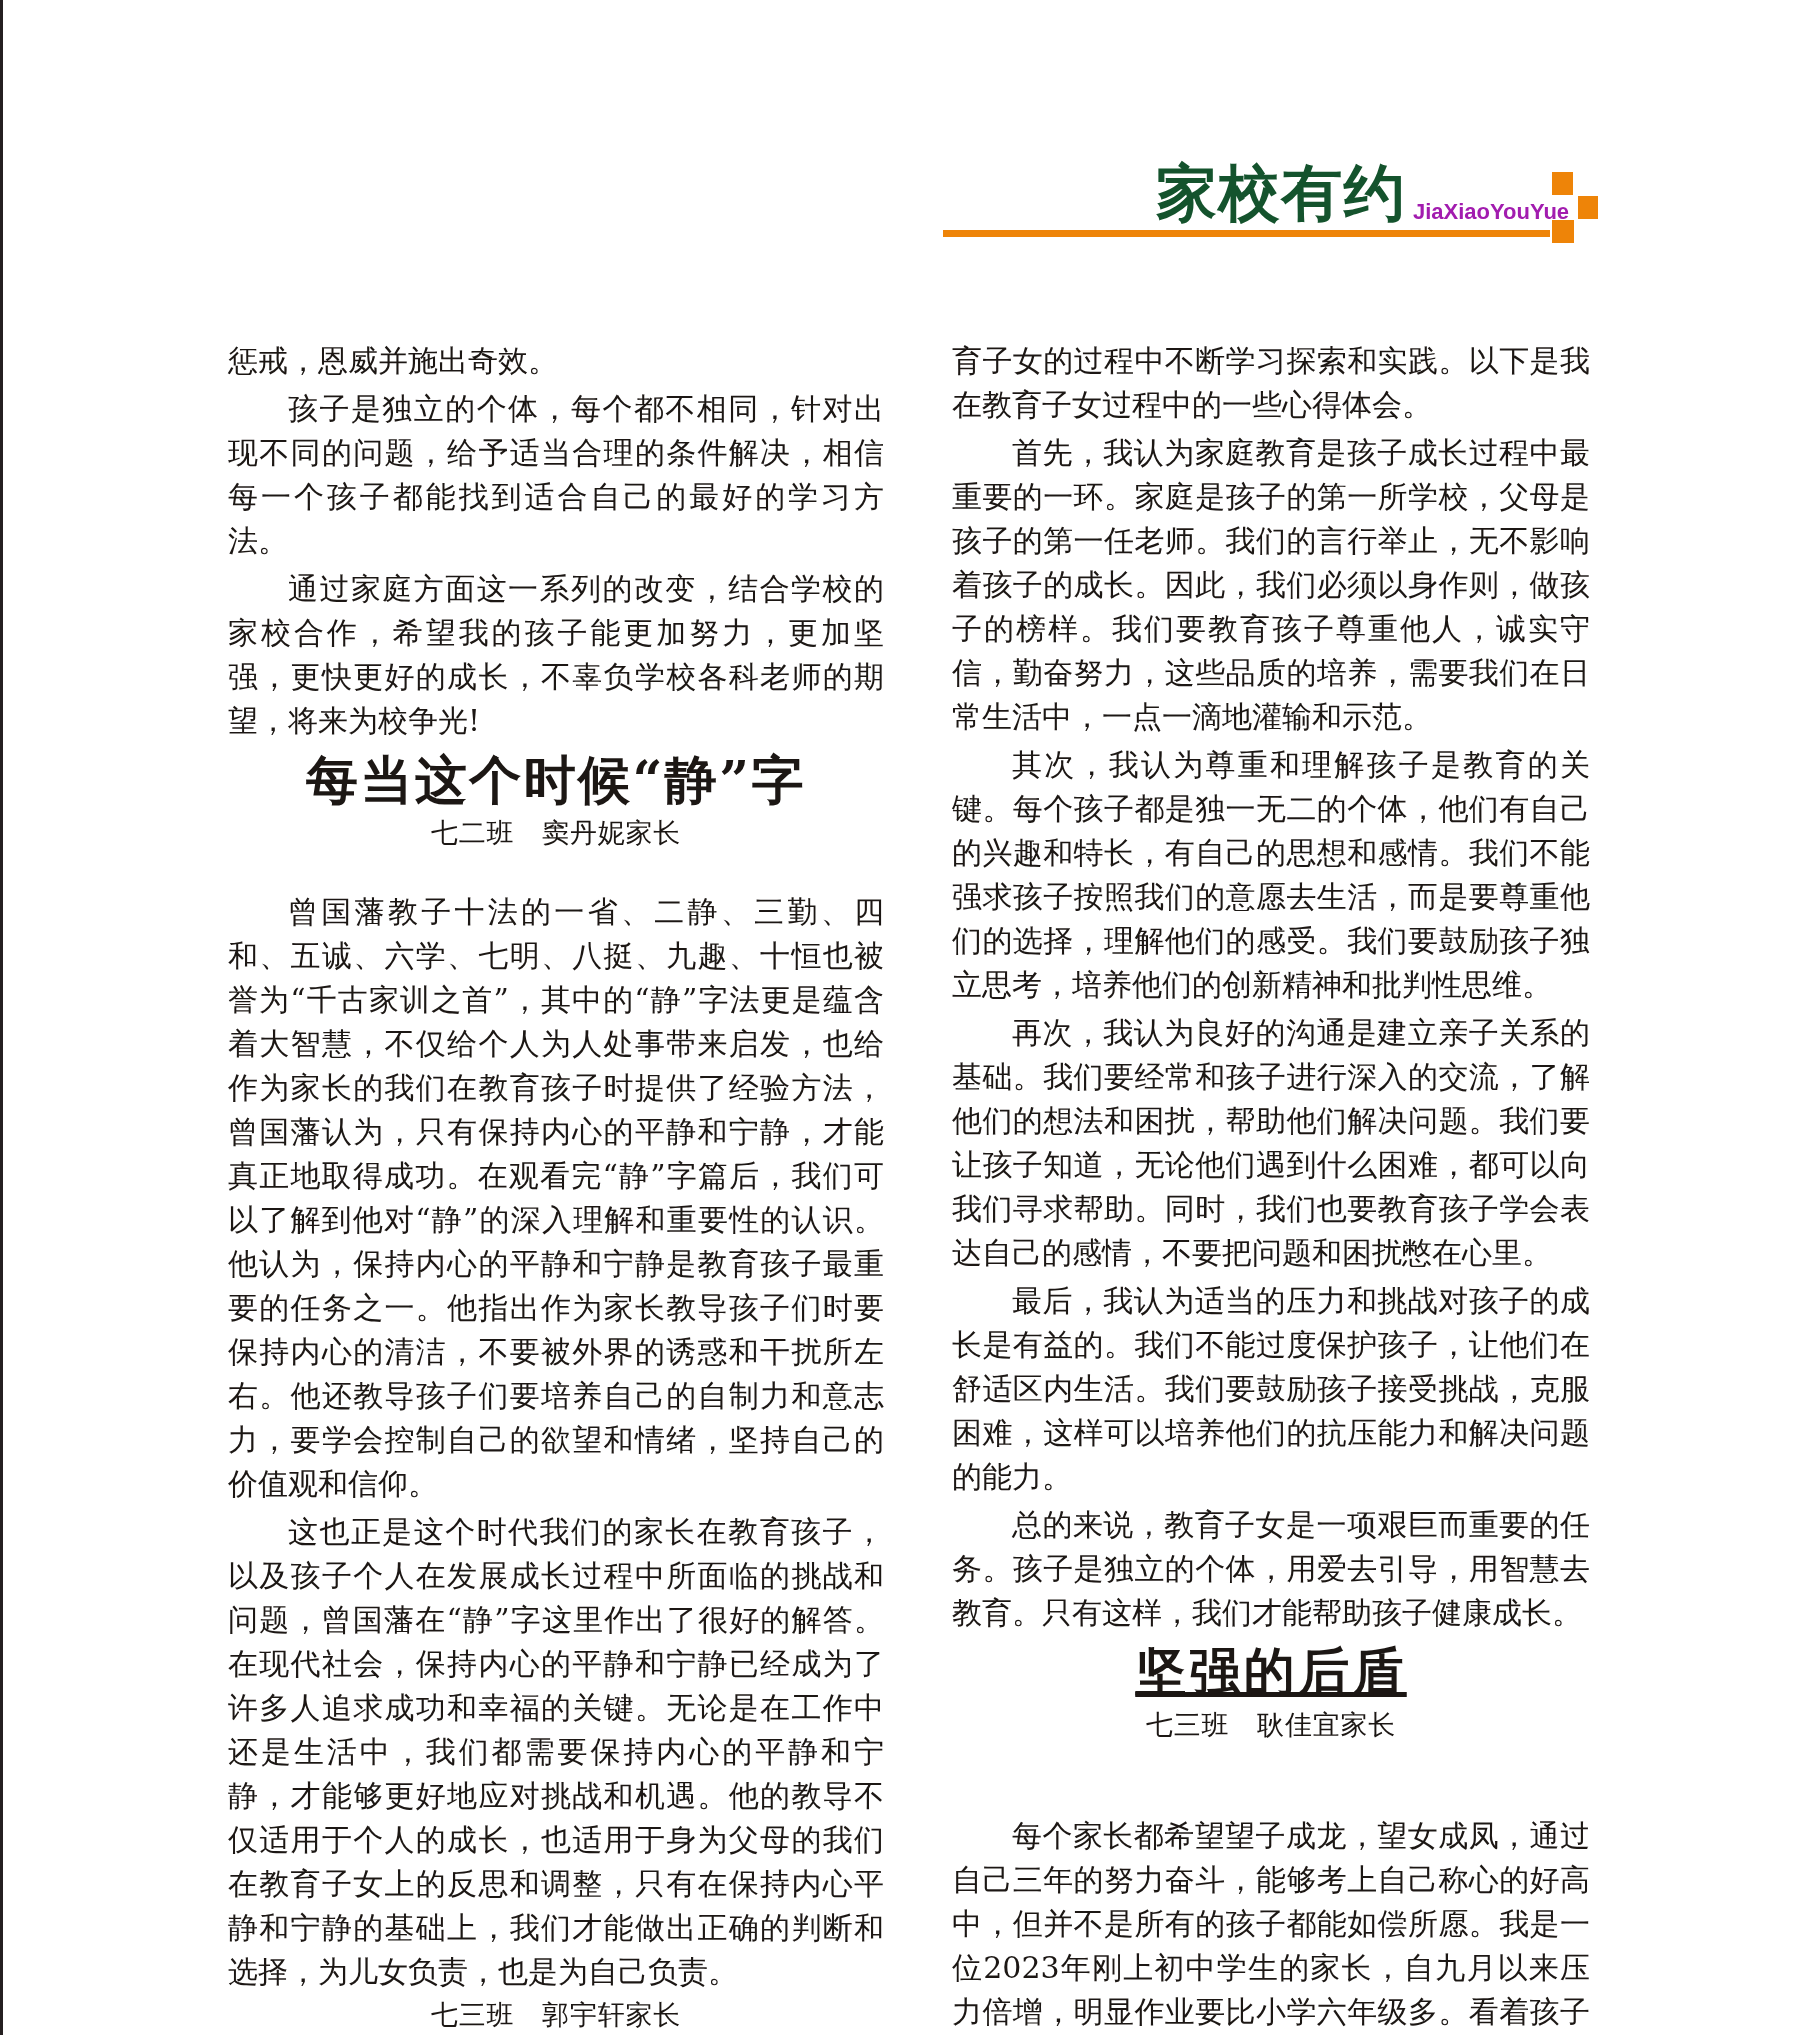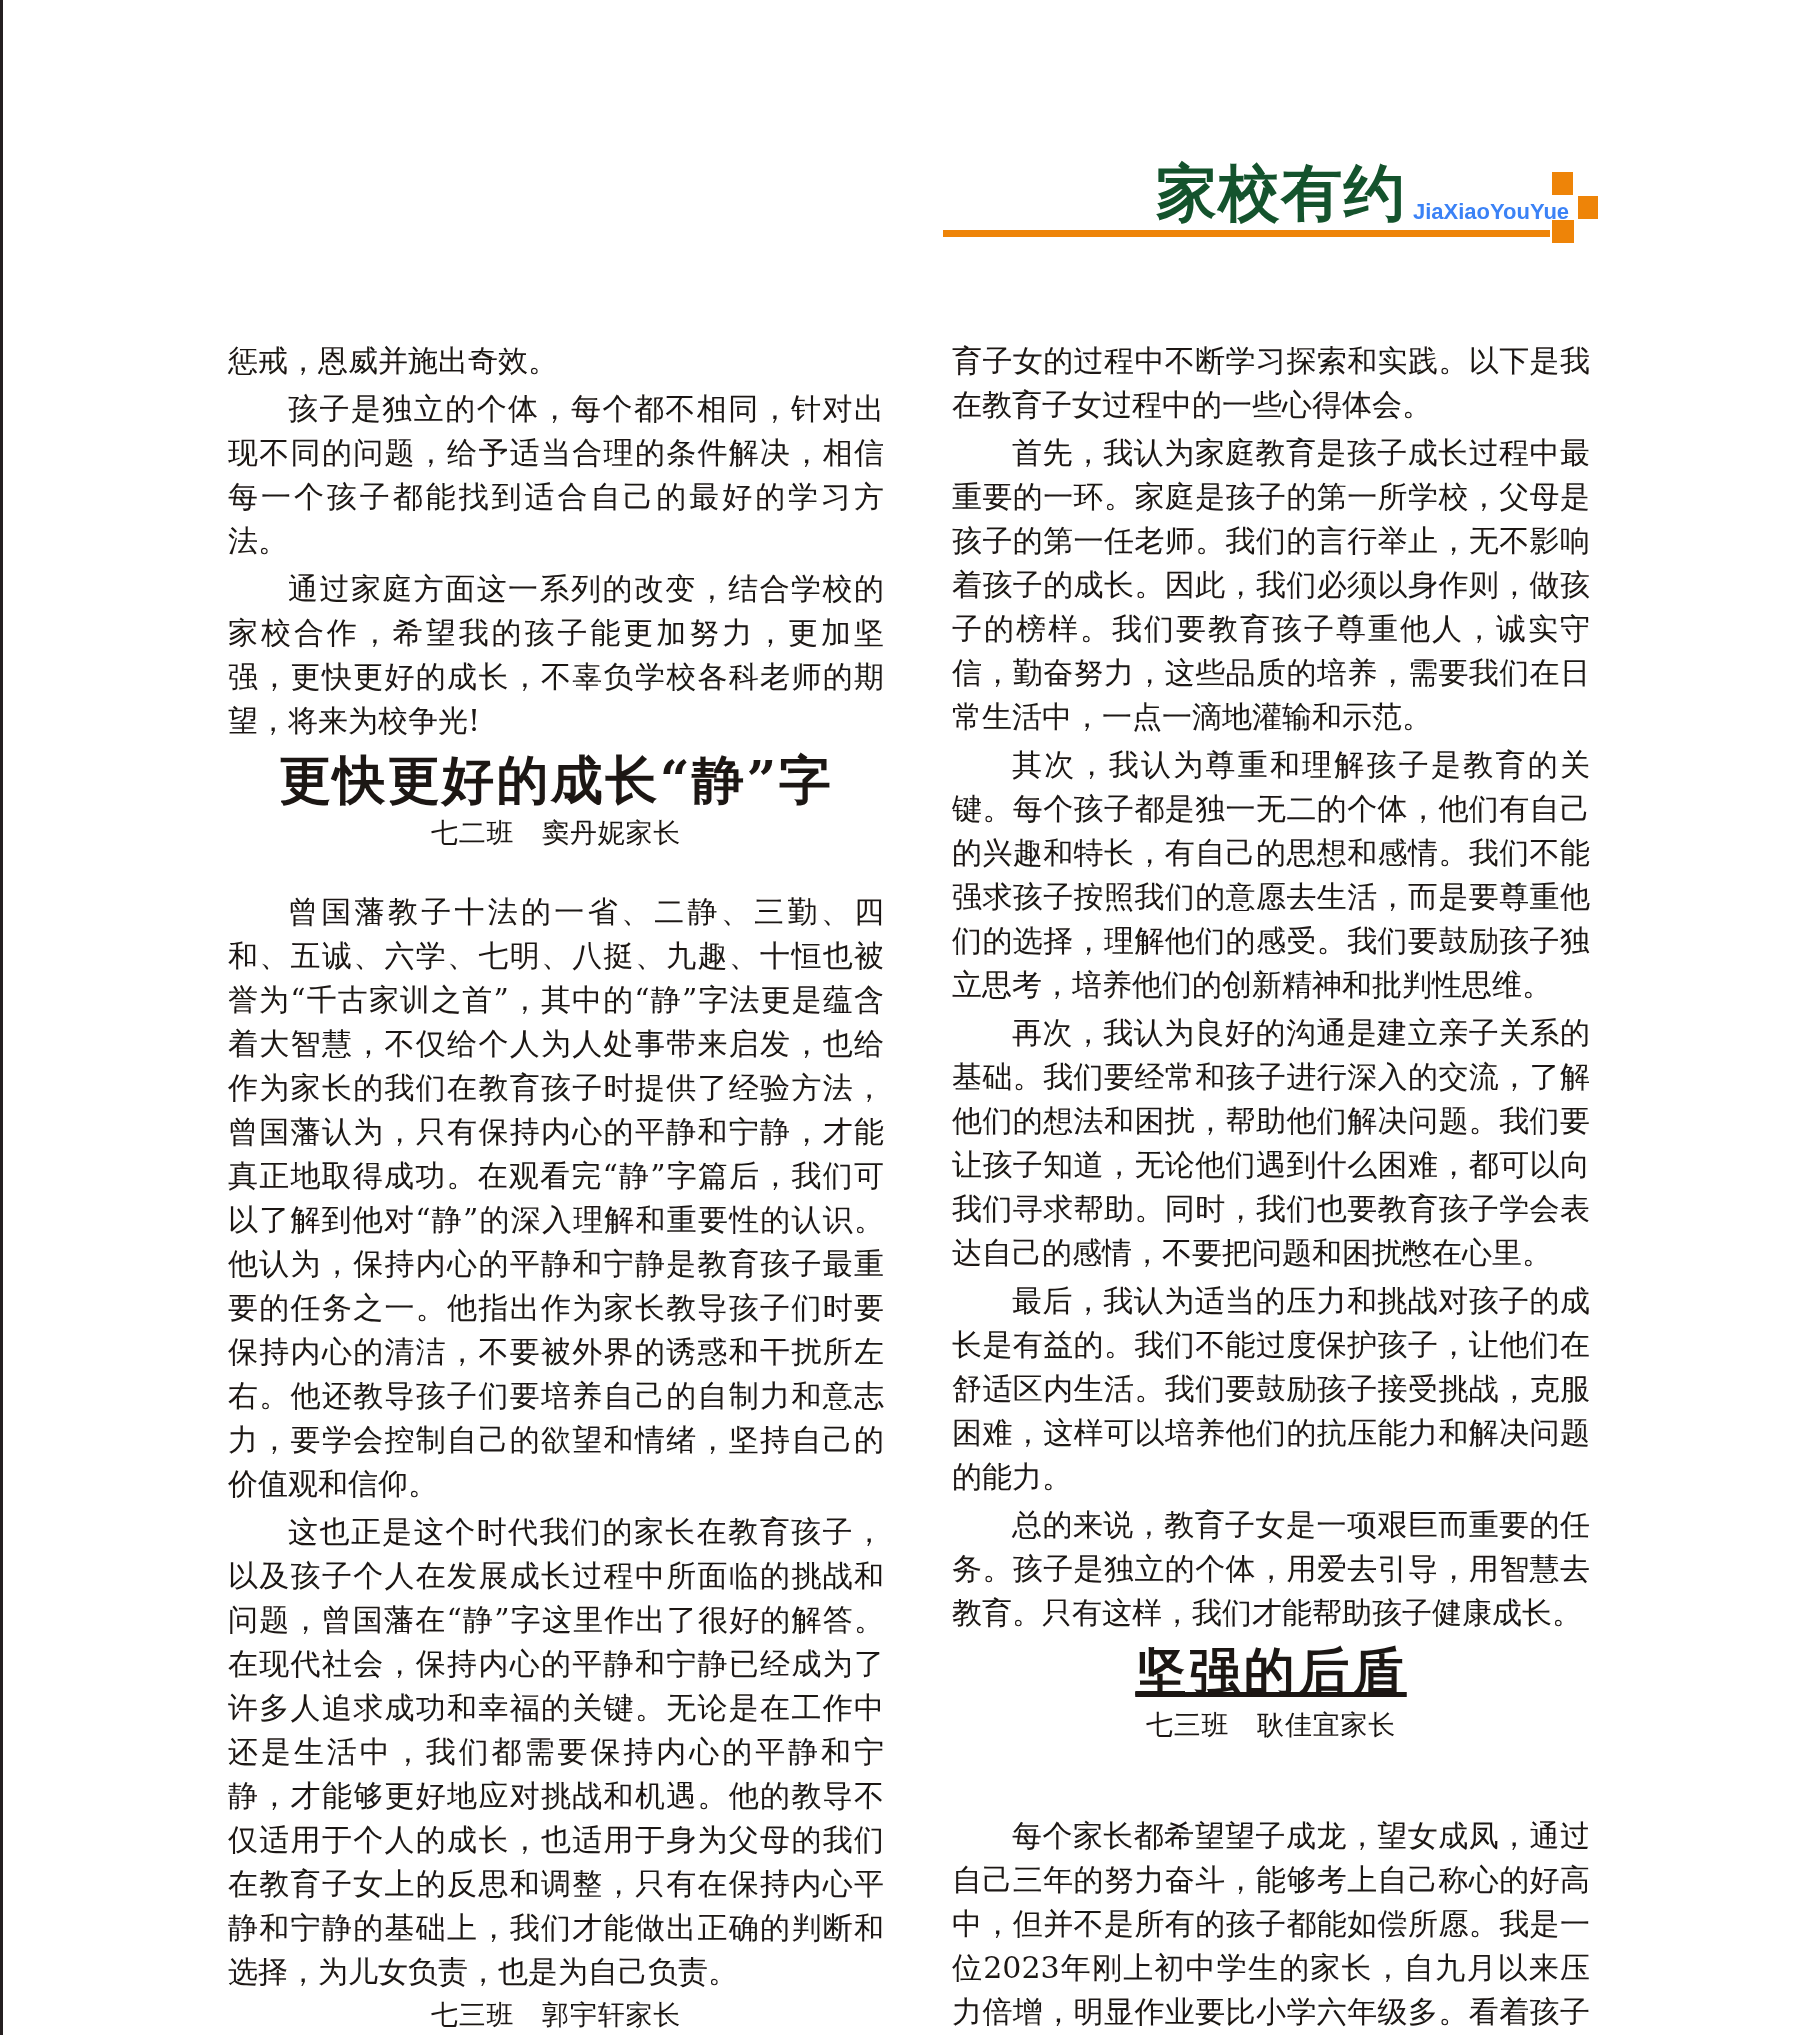--- a/index.html
+++ b/index.html
@@ -68,34 +68,34 @@
 </style>
 </head>
 <body>
 
 <div class="page">
 
   <div class="scan-edge"></div>
 
   <div>
     <div class="header-title accent-text" style="color: #14532d;">家校有约</div>
-    <div class="header-roman accent-text" style="color: #3b82f6;">JiaXiaoYouYue</div>
+    <div class="header-roman accent-text" style="color: #a21caf;">JiaXiaoYouYue</div>
     <div class="header-rule accent-bg" style="background: rgb(238, 132, 8);"></div>
     <div class="sq sq1 accent-bg" style="background: rgb(238, 132, 8);"></div>
     <div class="sq sq2 accent-bg" style="background: rgb(238, 132, 8);"></div>
     <div class="sq sq3 accent-bg" style="background: rgb(238, 132, 8);"></div>
   </div>
 
   <div class="col col-left">
     <p>惩戒，恩威并施出奇效。</p>
     <p class="ind">孩子是独立的个体，每个都不相同，针对出现不同的问题，给予适当合理的条件解决，相信每一个孩子都能找到适合自己的最好的学习方法。</p>
     <p class="ind">通过家庭方面这一系列的改变，结合学校的家校合作，希望我的孩子能更加努力，更加坚强，更快更好的成长，不辜负学校各科老师的期望，将来为校争光!</p>
 
     <div>
-      <p class="art-title art1-title">更快更好的成长“静”字</p>
+      <p class="art-title art1-title">每当这个时候“静”字</p>
       <p class="byline art1-byline">七二班　窦丹妮家长</p>
       <div class="art1-body">
         <p class="ind">曾国藩教子十法的一省、二静、三勤、四和、五诚、六学、七明、八挺、九趣、十恒也被誉为“千古家训之首”，其中的“静”字法更是蕴含着大智慧，不仅给个人为人处事带来启发，也给作为家长的我们在教育孩子时提供了经验方法，曾国藩认为，只有保持内心的平静和宁静，才能真正地取得成功。在观看完“静”字篇后，我们可以了解到他对“静”的深入理解和重要性的认识。他认为，保持内心的平静和宁静是教育孩子最重要的任务之一。他指出作为家长教导孩子们时要保持内心的清洁，不要被外界的诱惑和干扰所左右。他还教导孩子们要培养自己的自制力和意志力，要学会控制自己的欲望和情绪，坚持自己的价值观和信仰。</p>
         <p class="ind">这也正是这个时代我们的家长在教育孩子，以及孩子个人在发展成长过程中所面临的挑战和问题，曾国藩在“静”字这里作出了很好的解答。在现代社会，保持内心的平静和宁静已经成为了许多人追求成功和幸福的关键。无论是在工作中还是生活中，我们都需要保持内心的平静和宁静，才能够更好地应对挑战和机遇。他的教导不仅适用于个人的成长，也适用于身为父母的我们在教育子女上的反思和调整，只有在保持内心平静和宁静的基础上，我们才能做出正确的判断和选择，为儿女负责，也是为自己负责。</p>
       </div>
     </div>
 
     <div>
       <p class="byline art2-byline">七三班　郭宇轩家长</p>
       <div class="art2-body">

